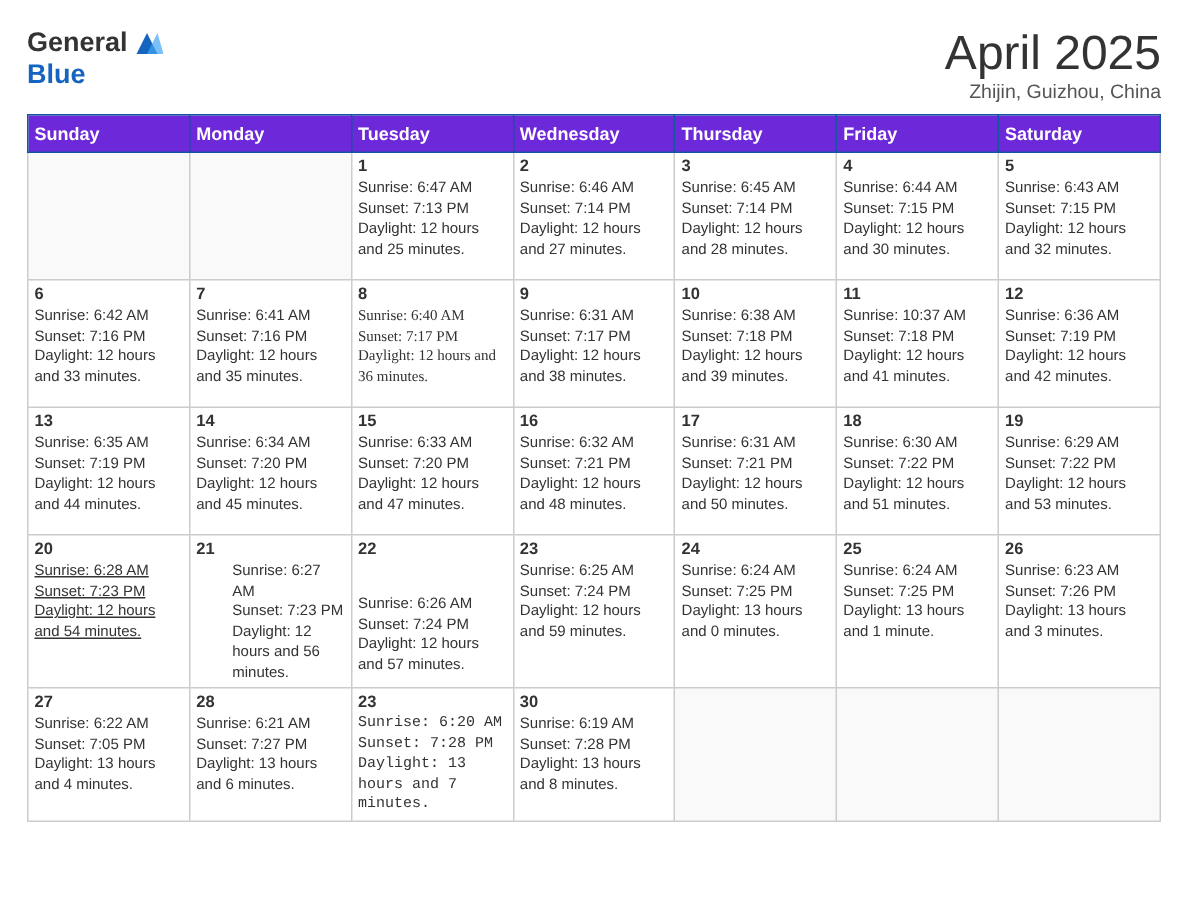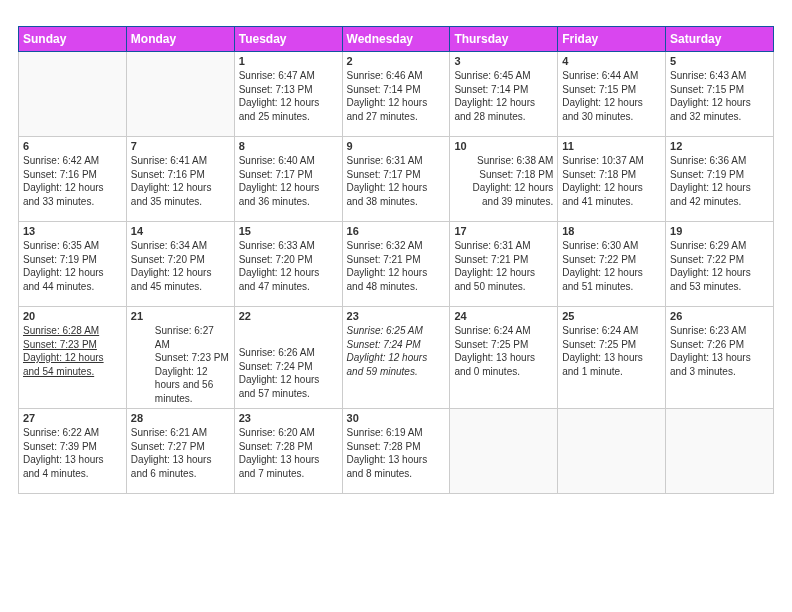--- a/index.html
+++ b/index.html
@@ -51,21 +51,21 @@
     .location {
       font-size: 13px;
       color: #555;
     }
     .cal-table {
       width: 100%;
       border-collapse: collapse;
       table-layout: fixed;
     }
     .cal-header th {
-      background: #d946ef;
+      background: #6d28d9;
       color: #fff;
       font-size: 12px;
       font-weight: bold;
       padding: 5px 4px;
       text-align: left;
       border: 1px solid #1254a0;
     }
     .cal-table td {
       vertical-align: top;
       border: 1px solid #ccc;
@@ -88,20 +88,36 @@
     }
     .empty-cell {
       background: #f9f9f9;
     }
   </style>
 </head>
 <body>
 
 <div class="page">
   <div class="header">
+    <div class="logo">
+      <div>
+        <div style="display:flex;align-items:center;">
+          <span class="logo-text logo-general">General</span>
+          <svg class="logo-icon" viewBox="0 0 22 22">
+            <polygon points="4,18 11,4 18,18" fill="#1565c0"></polygon>
+            <polygon points="11,18 18,4 22,18" fill="#42a5f5" opacity="0.7"></polygon>
+          </svg>
+        </div>
+        <div class="logo-text logo-blue">Blue</div>
+      </div>
+    </div>
+    <div class="title-section">
+      <div class="month-title">April 2025</div>
+      <div class="location">Zhijin, Guizhou, China</div>
+    </div>
   </div>
 
   <table class="cal-table">
     <thead class="cal-header">
       <tr>
       <th>Sunday</th>
           <th>Monday</th>
           <th>Tuesday</th>
           <th>Wednesday</th>
           <th>Thursday</th>
@@ -152,33 +168,33 @@
 Daylight: 12 hours and 33 minutes.</div>
           </td>
           <td>
             <span class="day-num">7</span>
             <div class="day-info" style="white-space: pre-line;">Sunrise: 6:41 AM
 Sunset: 7:16 PM
 Daylight: 12 hours and 35 minutes.</div>
           </td>
           <td>
             <span class="day-num">8</span>
-            <div class="day-info" style="white-space: pre-line;">Sunrise: 6:40 AM
+            <div class="day-info" style="white-space: pre-line; font-family: Liberation Serif, serif;">Sunrise: 6:40 AM
 Sunset: 7:17 PM
 Daylight: 12 hours and 36 minutes.</div>
           </td>
           <td>
             <span class="day-num">9</span>
             <div class="day-info" style="white-space: pre-line;">Sunrise: 6:31 AM
 Sunset: 7:17 PM
 Daylight: 12 hours and 38 minutes.</div>
           </td>
           <td>
             <span class="day-num">10</span>
-            <div class="day-info" style="white-space: pre-line; text-align: right;">Sunrise: 6:38 AM
+            <div class="day-info" style="white-space: pre-line;">Sunrise: 6:38 AM
 Sunset: 7:18 PM
 Daylight: 12 hours and 39 minutes.</div>
           </td>
           <td>
             <span class="day-num">11</span>
             <div class="day-info" style="white-space: pre-line;">Sunrise: 10:37 AM
 Sunset: 7:18 PM
 Daylight: 12 hours and 41 minutes.</div>
           </td>
           <td>
@@ -246,21 +262,21 @@
 Daylight: 12 hours and 56 minutes.</div>
           </td>
           <td>
             <span class="day-num">22</span>
             <div class="day-info" style="white-space: pre-line; margin-top: 24px;">Sunrise: 6:26 AM
 Sunset: 7:24 PM
 Daylight: 12 hours and 57 minutes.</div>
           </td>
           <td>
             <span class="day-num">23</span>
-            <div class="day-info" style="white-space: pre-line; font-style: italic;">Sunrise: 6:25 AM
+            <div class="day-info" style="white-space: pre-line;">Sunrise: 6:25 AM
 Sunset: 7:24 PM
 Daylight: 12 hours and 59 minutes.</div>
           </td>
           <td>
             <span class="day-num">24</span>
             <div class="day-info" style="white-space: pre-line;">Sunrise: 6:24 AM
 Sunset: 7:25 PM
 Daylight: 13 hours and 0 minutes.</div>
           </td>
           <td>
@@ -273,32 +289,32 @@
             <span class="day-num">26</span>
             <div class="day-info" style="white-space: pre-line;">Sunrise: 6:23 AM
 Sunset: 7:26 PM
 Daylight: 13 hours and 3 minutes.</div>
           </td>
         </tr>
         <tr>
           <td>
             <span class="day-num">27</span>
             <div class="day-info" style="white-space: pre-line;">Sunrise: 6:22 AM
-Sunset: 7:39 PM
+Sunset: 7:05 PM
 Daylight: 13 hours and 4 minutes.</div>
           </td>
           <td>
             <span class="day-num">28</span>
             <div class="day-info" style="white-space: pre-line;">Sunrise: 6:21 AM
 Sunset: 7:27 PM
 Daylight: 13 hours and 6 minutes.</div>
           </td>
           <td>
             <span class="day-num">23</span>
-            <div class="day-info" style="white-space: pre-line;">Sunrise: 6:20 AM
+            <div class="day-info" style="white-space: pre-line; font-family: Liberation Mono, monospace;">Sunrise: 6:20 AM
 Sunset: 7:28 PM
 Daylight: 13 hours and 7 minutes.</div>
           </td>
           <td>
             <span class="day-num">30</span>
             <div class="day-info" style="white-space: pre-line;">Sunrise: 6:19 AM
 Sunset: 7:28 PM
 Daylight: 13 hours and 8 minutes.</div>
           </td>
           <td class="empty-cell"></td>

